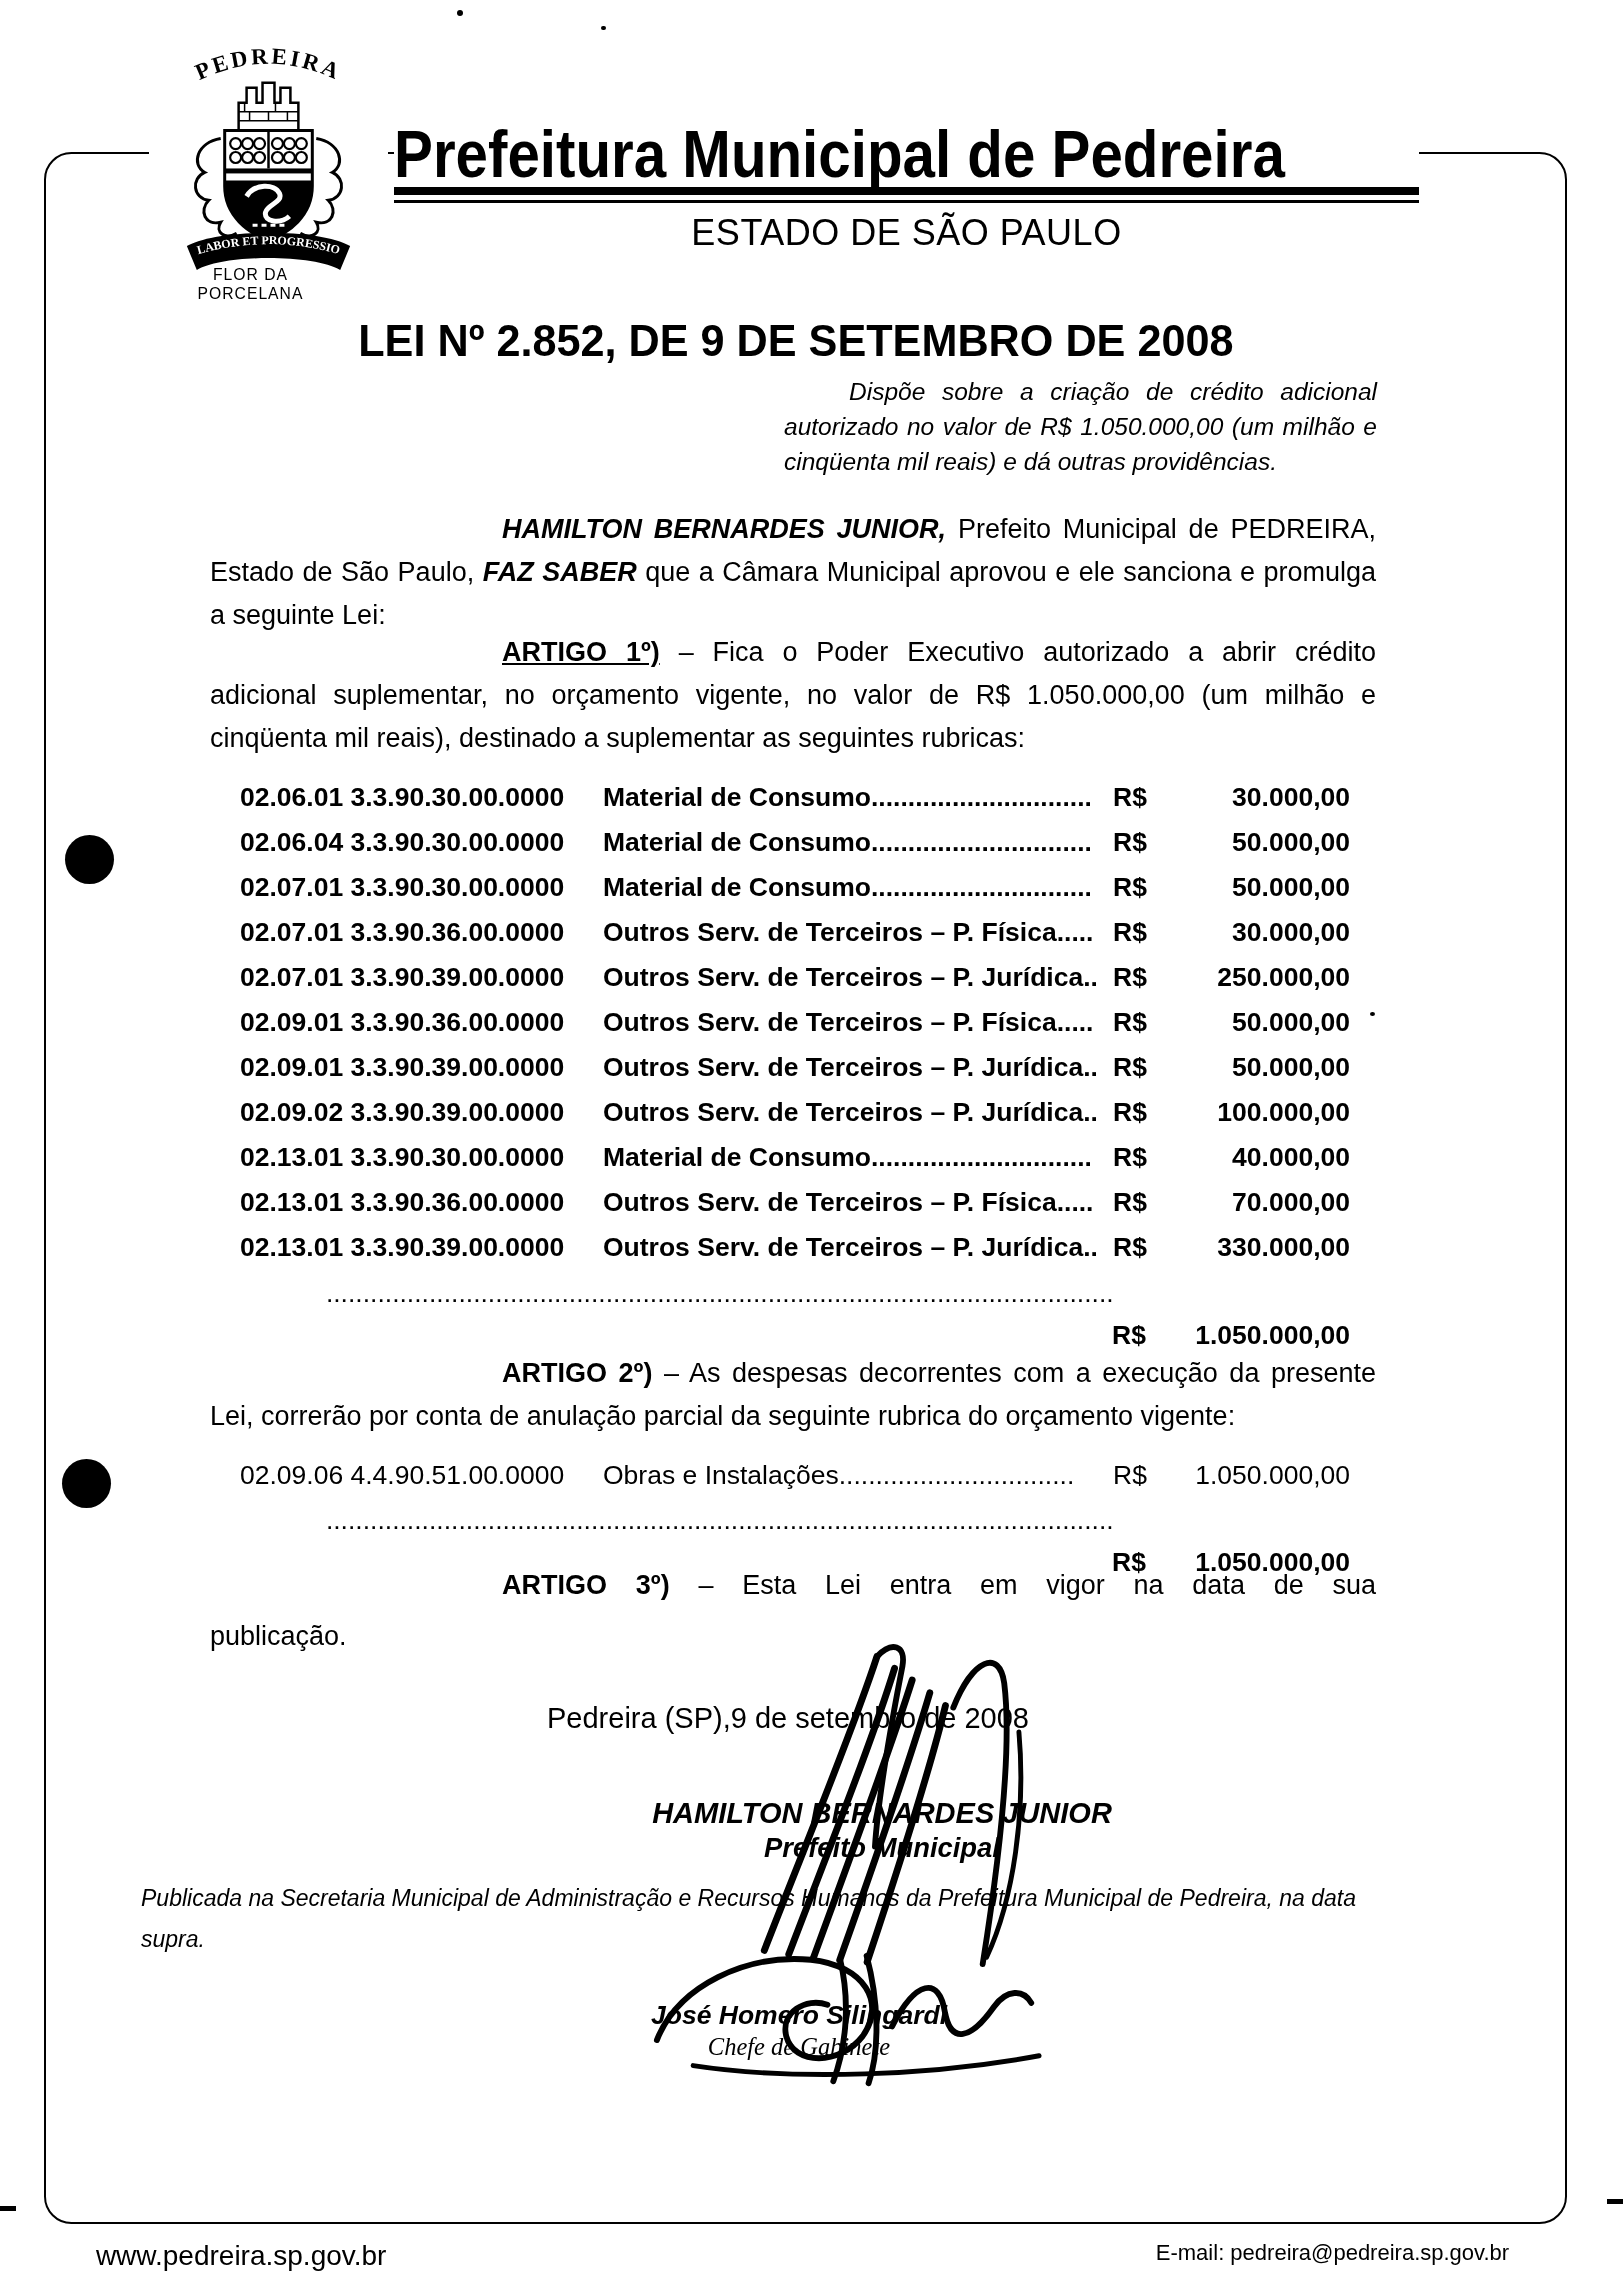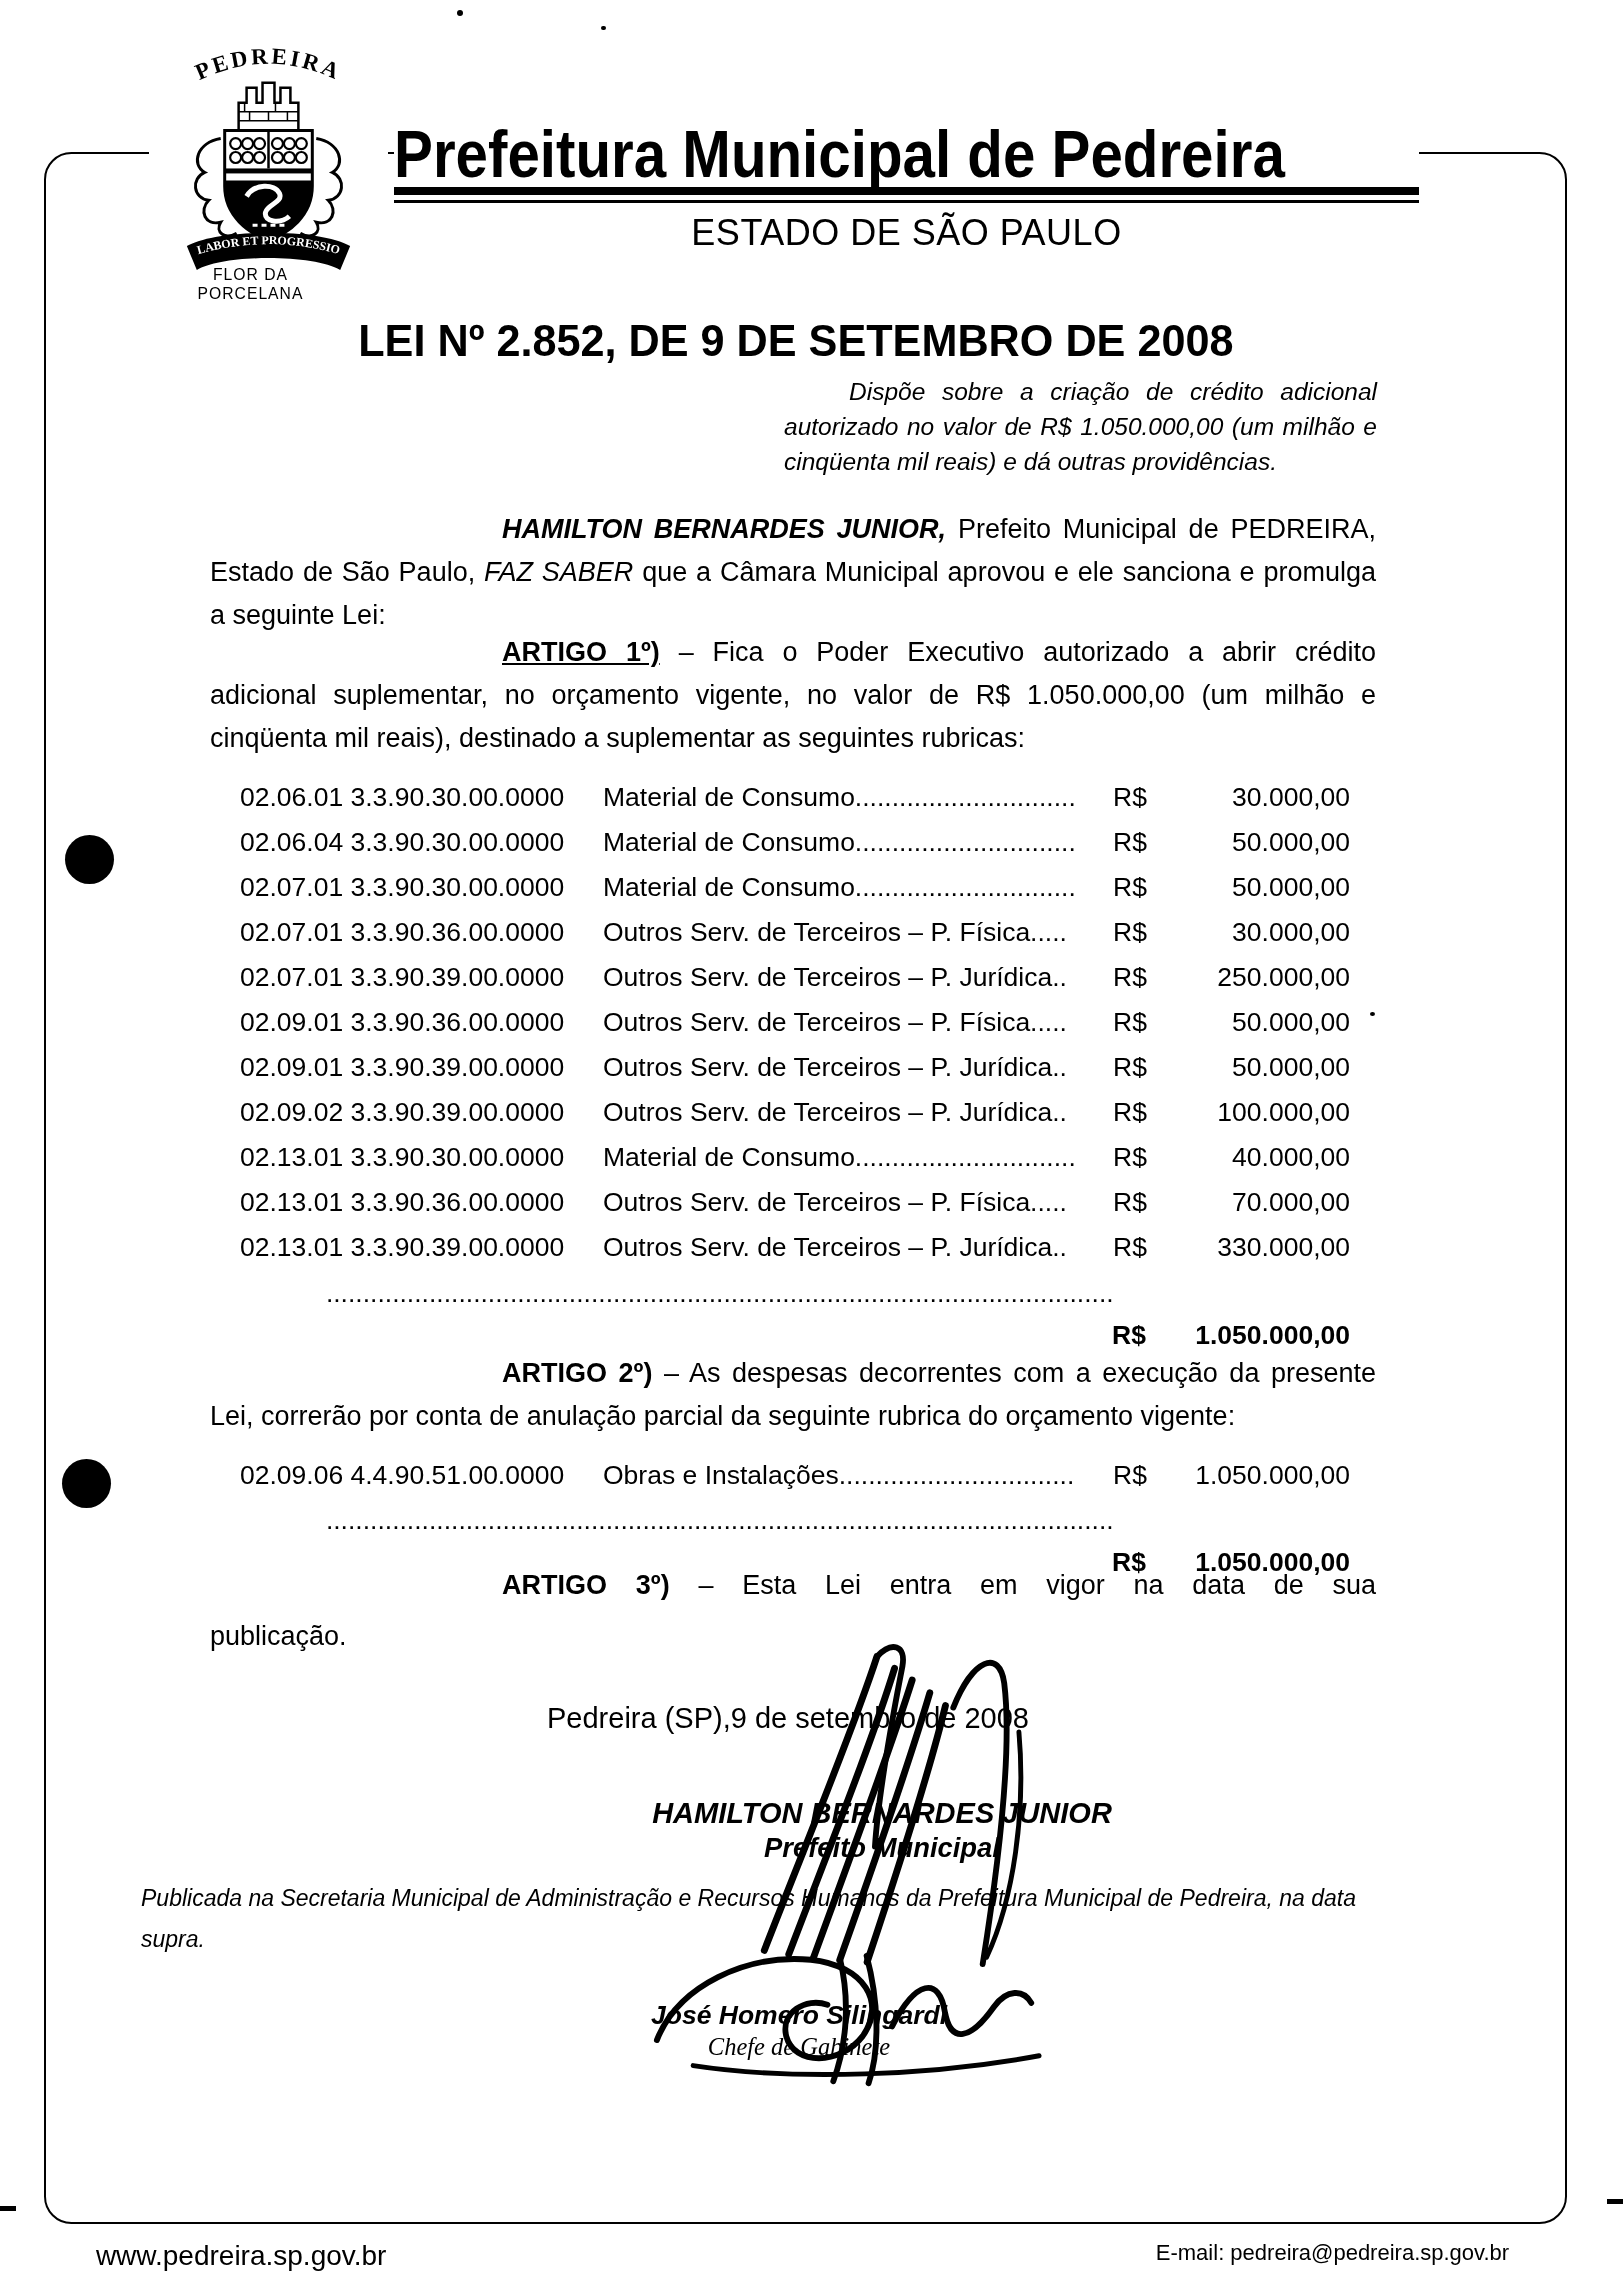--- a/index.html
+++ b/index.html
@@ -29,21 +29,21 @@
           line-height:35px;text-align:justify;text-indent:65px;margin:0;}
   .para{position:absolute;font-size:27px;line-height:43px;text-align:justify;margin:0;
         width:1166px;left:210px;text-indent:292px;}
   .preamble{top:508px;}
   .art1{top:631px;}
   .art2{top:1352px;}
   .art3l1{top:1564px;text-align-last:justify;}
   .art3l2{position:absolute;left:210px;top:1615px;font-size:27px;line-height:43px;margin:0;}
   
   .tbl{position:absolute;left:240px;width:1110px;}
-  .t1{top:775px;}
+  .t1{top:775px;font-weight:bold;}
   .t1-total{top:1271px;}
   .t2{top:1453px;}
   .t2-total{top:1498px;}
   .trow{display:flex;height:45px;line-height:45px;font-size:26.5px;white-space:nowrap;}
   .c-code{width:363px;flex:none;overflow:hidden;}
   .c-desc{width:510px;flex:none;overflow:hidden;}
   .c-cur{width:64px;flex:none;}
   .c-val{flex:1;text-align:right;}
   .c-left{width:872px;flex:none;display:flex;overflow:hidden;}
   .c-dots{flex:1;overflow:hidden;}
@@ -140,21 +140,21 @@
     <div class="org-name">Prefeitura Municipal de Pedreira</div>
     <div class="rule-thick"></div>
     <div class="rule-thin"></div>
     <div class="state-line">ESTADO DE SÃO PAULO</div>
   </div>
 
   <h1 class="law-title"><span>LEI Nº 2.852, DE 9 DE SETEMBRO DE 2008</span></h1>
 
   <p class="ementa">Dispõe sobre a criação de crédito adicional autorizado no valor de R$ 1.050.000,00 (um milhão e cinqüenta mil reais) e dá outras providências.</p>
 
-  <p class="para preamble"><span style="font-weight: bold; font-style: italic;">HAMILTON BERNARDES JUNIOR,</span><span> Prefeito Municipal de PEDREIRA, Estado de São Paulo, </span><span style="font-weight: normal; font-style: italic;">FAZ SABER</span><span> que a Câmara Municipal aprovou e ele sanciona e promulga a seguinte Lei:</span></p>
+  <p class="para preamble"><span style="font-weight: bold; font-style: italic;">HAMILTON BERNARDES JUNIOR,</span><span> Prefeito Municipal de PEDREIRA, Estado de São Paulo, </span><span style="font-weight: bold; font-style: italic;">FAZ SABER</span><span> que a Câmara Municipal aprovou e ele sanciona e promulga a seguinte Lei:</span></p>
 
   <p class="para art1"><span style="font-weight: bold; text-decoration: underline;">ARTIGO 1º)</span><span> – Fica o Poder Executivo autorizado a abrir crédito adicional suplementar, no orçamento vigente, no valor de R$ 1.050.000,00 (um milhão e cinqüenta mil reais), destinado a suplementar as seguintes rubricas:</span></p>
 
   <div class="tbl t1">
 
       <div class="trow">
         <span class="c-code">02.06.01 3.3.90.30.00.0000</span>
         <span class="c-desc">Material de Consumo..............................</span>
         <span class="c-cur">R$</span>
         <span class="c-val">30.000,00</span>

